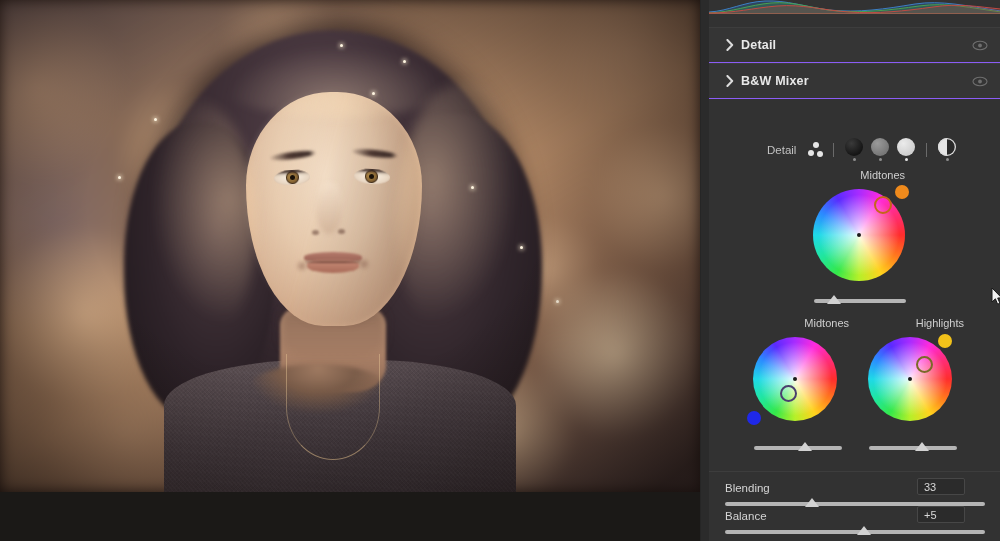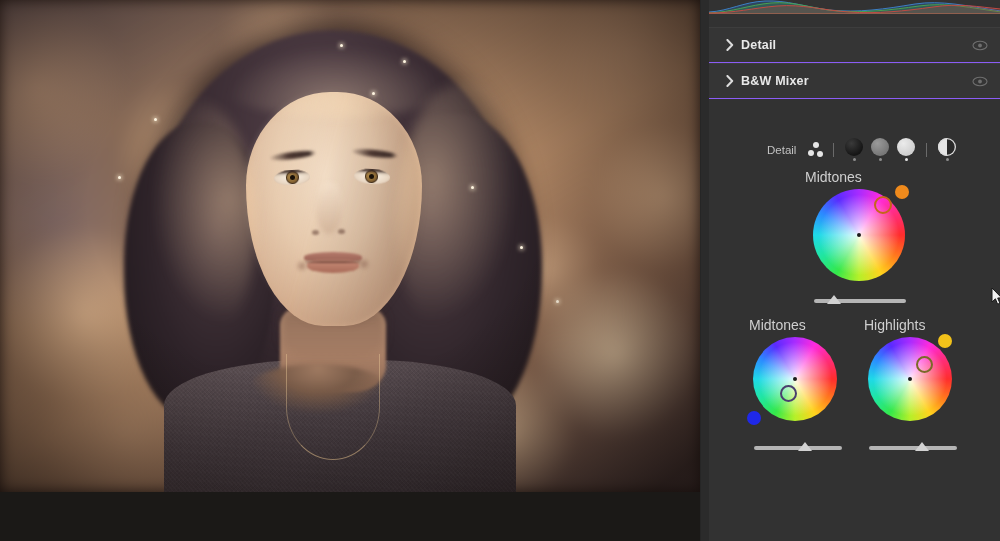--- a/index.html
+++ b/index.html
@@ -191,22 +191,22 @@
   .tdot { position:absolute; width:6px; height:6px; border-radius:50%;
     background:#e6e6e6; box-shadow:0 0 0 1.5px #323232; }
   .sep { width:1px; height:14px; background:#6a6a6a; margin:0 7px; }
   .tone-btn { width:26px; height:26px; position:relative; display:flex;
     flex-direction:column; align-items:center; justify-content:flex-start; }
   .tone-circ { width:18px; height:18px; border-radius:50%; margin-top:1px; }
   .tone-dot { width:3px; height:3px; border-radius:50%; background:#8d8d8d;
     margin-top:2px; }
   .tone-btn.active .tone-dot { background:#e4e4e4; }
 
-  .wheel-label { position:absolute; font-size:14px; color:#cfcfcf;
-    text-align:left; }
+  .wheel-label { position:absolute; font-size:11px; color:#cfcfcf;
+    text-align:right; }
 
   .wheel { position:absolute; border-radius:50%;
     background:
       radial-gradient(circle at 50% 50%, rgba(255,255,255,.92) 0%, rgba(255,255,255,0) 62%),
       conic-gradient(from 90deg,
         #ff2d2d 0deg,  #ff7a1e 30deg, #ffd21e 60deg, #b6f029 90deg,
         #35e84a 120deg, #20e6a0 150deg, #1fd9e8 180deg, #2b8bff 210deg,
         #5a2bff 240deg, #a82bff 270deg, #ff2bdc 300deg, #ff2d7a 330deg,
         #ff2d2d 360deg);
   }
@@ -408,20 +408,34 @@
       <div class="wheel-label" style="left:155px;top:182px;width:100px">Highlights</div>
       <div class="wheel" style="left:159px;top:202px;width:84px;height:84px">
         <div class="wheel-center" style="left:40px;top:40px"></div>
       </div>
       <div class="wheel-ring" style="left:207px;top:221px;width:17px;height:17px;border-color:#7a6a28"></div>
       <div class="wheel-blob" style="left:229px;top:199px;width:14px;height:14px;background:#f2c21a"></div>
       <div class="lum-track" style="left:160px;top:311px;width:88px;background:#b5b5b5"></div>
       <div class="lum-thumb" style="left:206px;top:307px"></div>
     </div>
 
+    <div id="bottom-sliders">
+      <div class="bs-row" style="top:4px">
+        <span class="bs-label">Blending</span>
+        <span class="bs-value">33</span>
+        <span class="bs-track"></span>
+        <span class="bs-thumb" style="left:96px"></span>
+      </div>
+      <div class="bs-row" style="top:32px">
+        <span class="bs-label">Balance</span>
+        <span class="bs-value">+5</span>
+        <span class="bs-track"></span>
+        <span class="bs-thumb" style="left:148px"></span>
+      </div>
+    </div>
   </div>
 
   <div id="cursor">
     <svg width="12" height="19" viewBox="0 0 12 19">
       <path d="M1 1 L1 15 L4.4 11.8 L6.6 17.2 L8.9 16.2 L6.7 11 L10.6 10.8 Z" fill="#f2f2f2" stroke="#1a1a1a" stroke-width="1"></path>
     </svg>
   </div>
 </div>
 
 </body></html>

